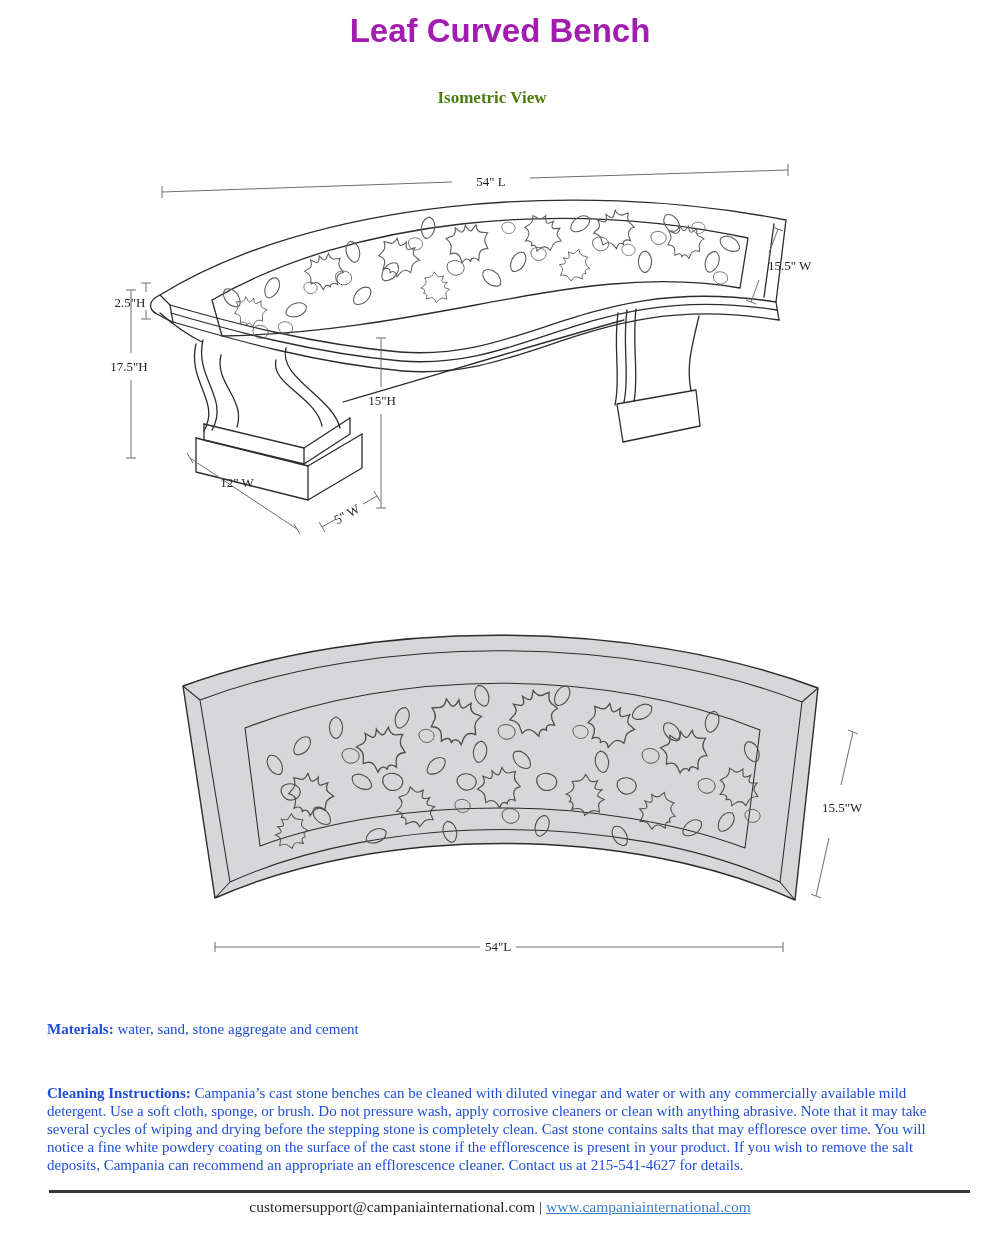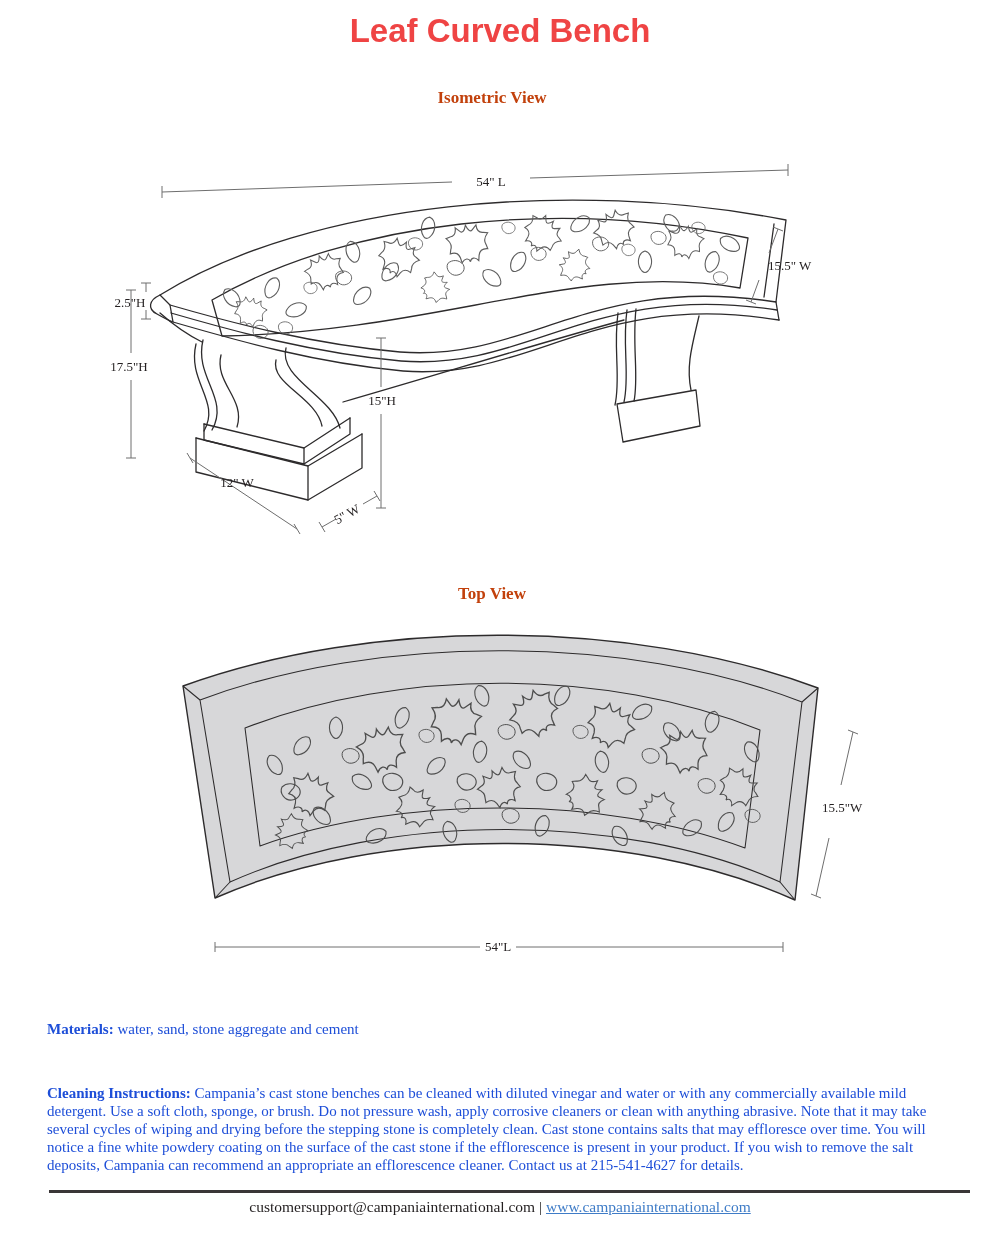--- a/index.html
+++ b/index.html
@@ -1,21 +1,21 @@
 <!DOCTYPE html>
 <html><head>
 <meta charset="utf-8">
 <style>
   html,body{margin:0;padding:0;background:#ffffff;}
   .page{position:relative;width:1000px;height:1250px;background:#ffffff;overflow:hidden;
         font-family:"Liberation Serif",serif;color:#231f20;}
   .title{position:absolute;top:12px;left:0;right:0;text-align:center;
-         font-family:"Liberation Sans",sans-serif;font-weight:700;font-size:33px;color:#ef4444;}
+         font-family:"Liberation Sans",sans-serif;font-weight:700;font-size:33px;color:#a21caf;}
   .viewheading{position:absolute;left:0;right:16px;text-align:center;
-         font-family:"Liberation Serif",serif;font-weight:700;font-size:17px;color:#c2410c;}
+         font-family:"Liberation Serif",serif;font-weight:700;font-size:17px;color:#4d7c0f;}
   .h-iso{top:88px;}
   .h-top{top:584px;}
   svg.iso{position:absolute;left:100px;top:140px;}
   svg.topview{position:absolute;left:150px;top:600px;}
 
   
   .ol path{fill:none;stroke:#2d2b2c;stroke-width:1.3;stroke-linejoin:round;stroke-linecap:round;}
   .leaves use{fill:none;stroke:#5e5e5e;stroke-width:1.1;}
   .leaves-top use{fill:none;stroke:#4e4e4e;stroke-width:1.1;}
   .band{fill:#d7d7d9;stroke:#2d2b2c;stroke-width:1.4;stroke-linejoin:round;}
@@ -149,21 +149,20 @@
       <text class="dimlabel" x="391" y="46" text-anchor="middle">54" L</text>
       <text class="dimlabel" x="30" y="167" text-anchor="middle">2.5"H</text>
       <text class="dimlabel" x="29" y="231" text-anchor="middle">17.5"H</text>
       <text class="dimlabel" x="282" y="265" text-anchor="middle">15"H</text>
       <text class="dimlabel" x="137" y="347" text-anchor="middle">12" W</text>
       <text class="dimlabel" transform="translate(249,378) rotate(-29)" text-anchor="middle">5" W</text>
       <text class="dimlabel" x="668" y="130">15.5" W</text>
     </g>
   </svg>
 
-  <div class="viewheading h-top">Top View</div>
 
   <svg class="topview" width="720" height="360" viewBox="0 0 720 360">
 
     <path class="band" d="M 33,86 C 220,18 480,18 668,88 L 645,300 C 480,225 230,225 65,298 Z"></path>
     <g class="band2">
       <path d="M 50,100 C 225,34 478,34 652,102 L 630,282 C 475,212 235,212 80,282 Z"></path>
       <path d="M 33,86 L 50,100 M 668,88 L 652,102 M 645,300 L 630,282 M 65,298 L 80,282"></path>
       <path d="M 95,128 C 250,68 455,68 610,130 L 595,248 C 455,195 250,195 110,246 Z"></path>
     </g>
 

